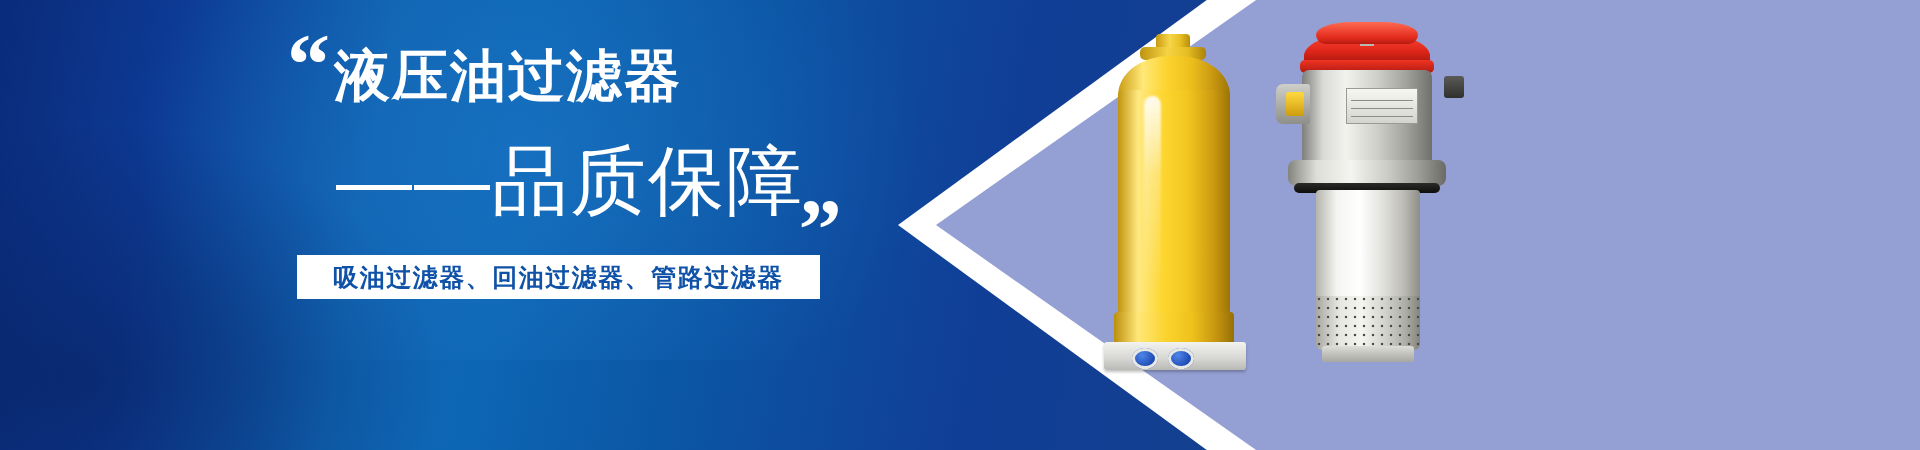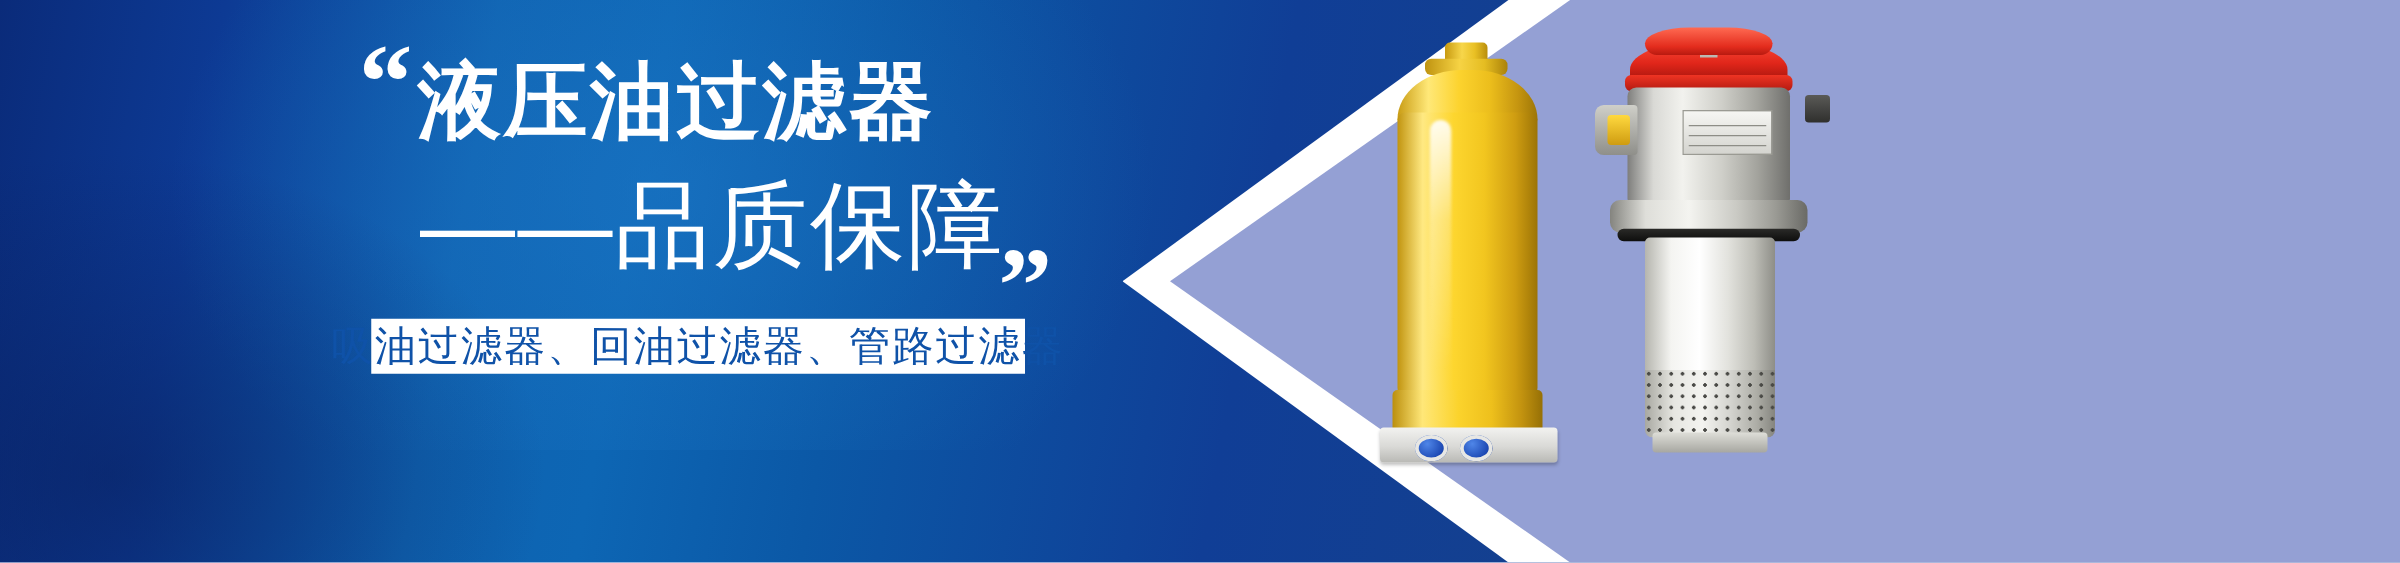--- a/index.html
+++ b/index.html
@@ -182,35 +182,35 @@
   }
   .quote-close{
     position:absolute; left:803px; top:155px;
     font-family:"Liberation Serif","DejaVu Serif",serif;
     font-size:86px; line-height:1; color:#ffffff; font-weight:700;
     letter-spacing:-4px; transform:rotate(180deg);
   }
 
   .head-1{
     position:absolute; left:334px; top:48px;
-    font-size:67px; line-height:1; color:#ffffff; font-weight:700;
+    font-size:56px; line-height:1; color:#ffffff; font-weight:700;
     letter-spacing:2px; white-space:nowrap;
   }
   .head-2{
     position:absolute; left:334px; top:143px; width:470px; text-align:right;
     font-size:76px; line-height:1; color:#ffffff; font-weight:400;
     letter-spacing:2px; white-space:nowrap;
   }
 
   .sub-box{
     position:absolute; left:297px; top:255px; width:523px; height:44px;
     background:#ffffff; display:flex; align-items:center; justify-content:center;
   }
   .sub-box span{
-    font-size:33px; font-weight:400; color:#0f52a8; letter-spacing:1.5px; white-space:nowrap;
+    font-size:25px; font-weight:700; color:#0f52a8; letter-spacing:1.5px; white-space:nowrap;
   }
 </style>
 </head>
 <body>
 
 <div id="banner">
 
   <div class="bloom"></div>
   <div class="bloom2"></div>
 

